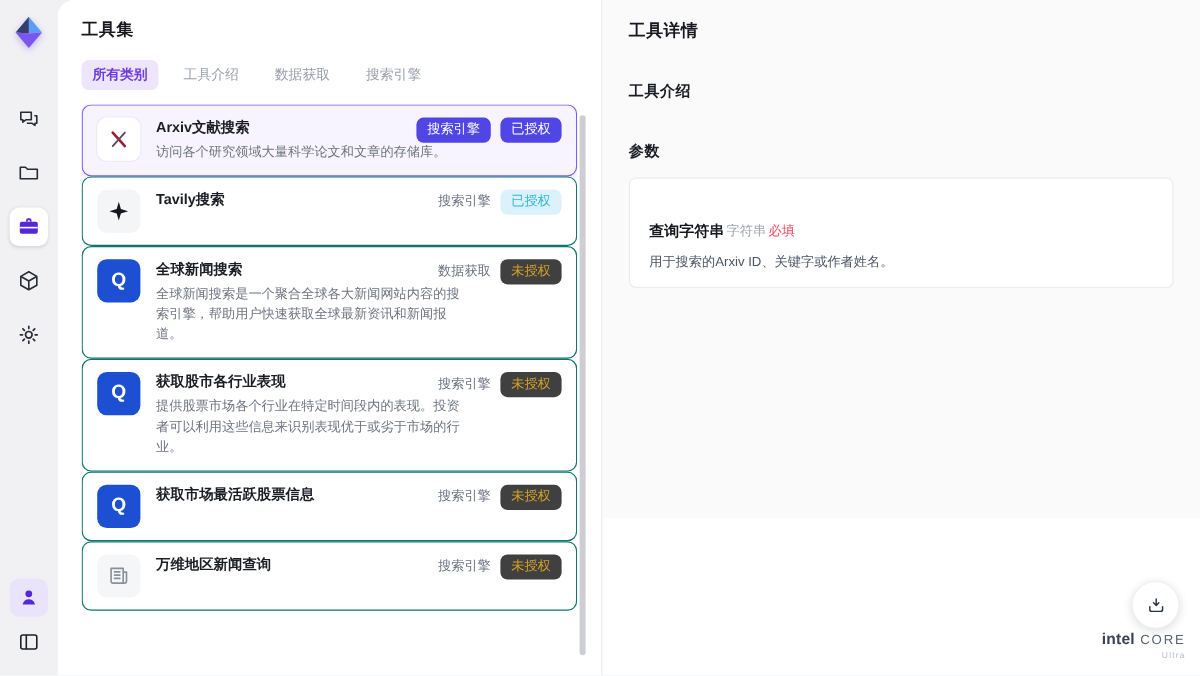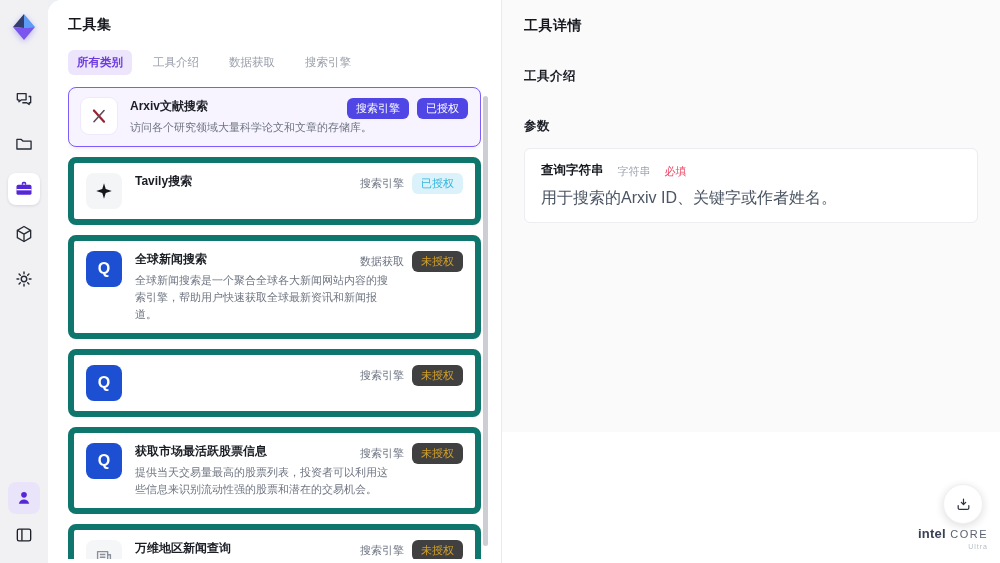--- a/index.html
+++ b/index.html
@@ -22,22 +22,22 @@
              border-top-left-radius:14px; overflow:hidden; }
 
   
   .list-pane { position:absolute; left:0; top:0; width:454px; height:563px; padding:16px 20px 0 20px;
                border-right:1px solid #e9e9ee; background:#fff; }
   .list-title { font-size:14px; font-weight:bold; color:#16181d; letter-spacing:.5px; }
   .tabs { display:flex; gap:12px; margin-top:16px; align-items:center; }
   .tab { font-size:11.5px; color:#9aa0ab; padding:5px 9px; border-radius:6px; cursor:pointer; white-space:nowrap; }
   .tab.active { background:#ece5fc; color:#6d3be0; font-weight:bold; }
 
-  .cards { margin-top:12px; display:flex; flex-direction:column; gap:10px; height:472px; overflow:hidden; }
-  .card { position:relative; background:#fff; border:6px solid #0f766e; border-radius:8px;
+  .cards { margin-top:12px; display:flex; flex-direction:column; gap:0; height:472px; overflow:hidden; }
+  .card { position:relative; background:#fff; border:1px solid #0f766e; border-radius:8px;
           padding:10px 12px; display:flex; gap:13px; cursor:pointer; flex-shrink:0; }
   .card.selected { border:1.5px solid #7c5cfa; background:#f7f4ff; box-shadow:0 1px 4px rgba(124,92,250,.15); }
   .card-icon { width:36px; height:36px; border-radius:8px; flex:0 0 36px;
                display:flex; align-items:center; justify-content:center; }
   .card-icon svg { width:22px; height:22px; }
   .icon-arxiv { background:#ffffff; box-shadow:0 0 0 1px #eee9fb; }
   .icon-tavily { background:#f4f5f7; }
   .icon-blue { background:#1d4fd3; color:#fff; font-weight:bold; font-size:16px; }
   .icon-news { background:#f5f6f8; }
   .card-title { font-size:12px; font-weight:bold; color:#1a1d24; line-height:1.4; }
@@ -54,25 +54,25 @@
 
   
   .detail-pane { position:absolute; left:454px; top:0; width:498px; height:432px;
                  background:#fafafb; padding:17px 22px; }
   .detail-title { font-size:14px; font-weight:bold; color:#16181d; letter-spacing:.5px; }
   .section-head { font-size:12.5px; font-weight:bold; color:#1a1d24; margin-top:33px; letter-spacing:.5px; }
   .intro-box { margin-top:13px; background:#fff; border:1px solid #ececf1; border-radius:6px;
                padding:11px 14px; font-size:12px; color:#3f4654; line-height:1.6; }
   .param-box { margin-top:13px; background:#fff; border:1px solid #ececf1; border-radius:6px;
                padding:13px 16px; }
-  .param-line { display:flex; align-items:flex-end; gap:14px; }
+  .param-line { display:flex; align-items:flex-start; gap:2px;margin-top:23px; }
   .param-name { font-size:12.5px; font-weight:bold; color:#15181f; }
   .param-type { font-size:11px; color:#9ca3af; }
   .param-required { font-size:11px; color:#ef4866; }
-  .param-desc { margin-top:9px; font-size:16px; color:#4b5563; }
+  .param-desc { margin-top:9px; font-size:11px; color:#4b5563; }
 
   
   .fab { position:absolute; left:943px; top:484px; width:40px; height:40px; border-radius:50%;
          background:#fff; border:1px solid #f0f0f3; box-shadow:0 2px 8px rgba(20,24,40,.14);
          display:flex; align-items:center; justify-content:center; cursor:pointer; z-index:5; }
   .fab svg { width:17px; height:17px; }
   .intel-brand { position:absolute; right:12px; top:524px; text-align:right; z-index:5; line-height:1.1;
                  color:#3a4155; }
   .intel-word { font-size:13px; font-weight:bold; letter-spacing:.2px; }
   .core-word { font-size:11px; font-weight:normal; letter-spacing:1.5px; color:#5b6273; }
@@ -193,34 +193,35 @@
           <span class="badge badge-cat">数据获取</span>
           <span class="badge badge-yellow">未授权</span>
         </div>
       </div>
 
       <div class="card">
         <div class="card-icon icon-blue">
           <span>Q</span>
         </div>
         <div class="card-body">
+          <div class="card-title">获取股市各行业表现</div>
+          <div class="card-desc">提供股票市场各个行业在特定时间段内的表现。投资者可以利用这些信息来识别表现优于或劣于市场的行业。</div>
         </div>
         <div class="card-badges">
           <span class="badge badge-cat">搜索引擎</span>
           <span class="badge badge-yellow">未授权</span>
         </div>
       </div>
 
       <div class="card">
         <div class="card-icon icon-blue">
           <span>Q</span>
         </div>
         <div class="card-body">
           <div class="card-title">获取市场最活跃股票信息</div>
-          <div class="card-desc">提供当天交易量最高的股票列表，投资者可以利用这些信息来识别流动性强的股票和潜在的交易机会。</div>
         </div>
         <div class="card-badges">
           <span class="badge badge-cat">搜索引擎</span>
           <span class="badge badge-yellow">未授权</span>
         </div>
       </div>
 
       <div class="card">
         <div class="card-icon icon-news">
           <svg viewBox="0 0 24 24" fill="none" stroke="#8a909a" stroke-width="1.5" stroke-linejoin="round">

